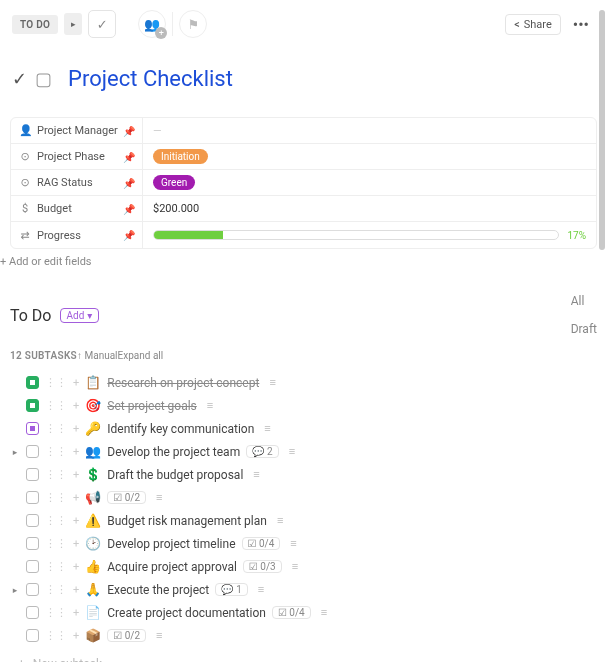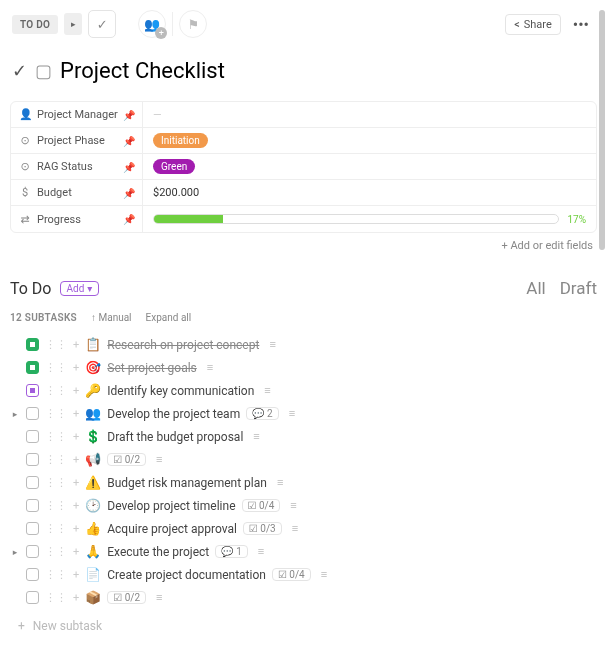--- a/index.html
+++ b/index.html
@@ -63,21 +63,21 @@
     padding:3px 8px; font-size:11px; color:#555;
     display:flex;align-items:center;gap:4px;
   }
   .more { font-size:16px; color:#555; padding:0 6px; }
   .title-row {
     display:flex;align-items:center;gap:8px;
     padding: 10px 12px 18px 12px;
   }
   .title-row .check { font-size:18px; color:#555; }
   .title-row .doc  { font-size:18px; color:#999; }
-  .title-row h1 { font-size:22px; font-weight:400; margin:0; color:#000000; }
+  .title-row h1 { font-size:22px; font-weight:400; margin:8px; color:#1d4ed8; }
   .fields {
     margin: 0 10px;
     border:1px solid #eee;
     border-radius:6px;
     overflow:hidden;
   }
   .field-row {
     display:flex; align-items:stretch;
     border-bottom:1px solid #eee;
     min-height:26px;
@@ -105,37 +105,36 @@
   .tag.orange { background:#f2994a; }
   .tag.green  { background:#a21caf; }
   .progress-wrap { flex:1; display:flex; align-items:center; gap:8px; }
   .progress-bar {
     flex:1; height:10px; border:1px solid #ddd; border-radius:6px; overflow:hidden;
     background:#fff;
   }
   .progress-fill { height:100%; background:#6fcf3f; }
   .progress-pct { font-size:10px; color:#6fcf3f; }
   .add-fields {
-    text-align:right;
     font-size:11px; color:#888;
     margin:6px 14px 20px 0;
   }
   .section-head {
     display:flex; align-items:center;
     padding: 6px 10px 14px 10px;
   }
   .section-head h2 { font-size:16px; font-weight:400; margin:0 8px 0 0; color:#333; }
   .add-pill {
     border:1px solid #a25ddc; color:#a25ddc;
     font-size:10px; padding:1px 6px; border-radius:4px;
     display:flex;align-items:center;gap:3px;
   }
-  .filters { font-size:17px; color:#888; display:flex; gap:14px; }
+  .filters { font-size:12px; color:#888; display:flex; gap:14px;flex-direction:column; }
   .subtask-controls {
-    display:flex; align-items:center; gap:14px;
+    display:flex; align-items:center; 
     padding: 0 10px 10px 10px;
     font-size:10px; color:#888;
   }
   .subtask-controls .count { font-weight:600; color:#888; letter-spacing:.3px; }
   .task-list { padding: 0 6px; }
   .task {
     display:flex; align-items:center; gap:6px;
     padding: 4px 4px;
     font-size:12px;
     color:#444;

